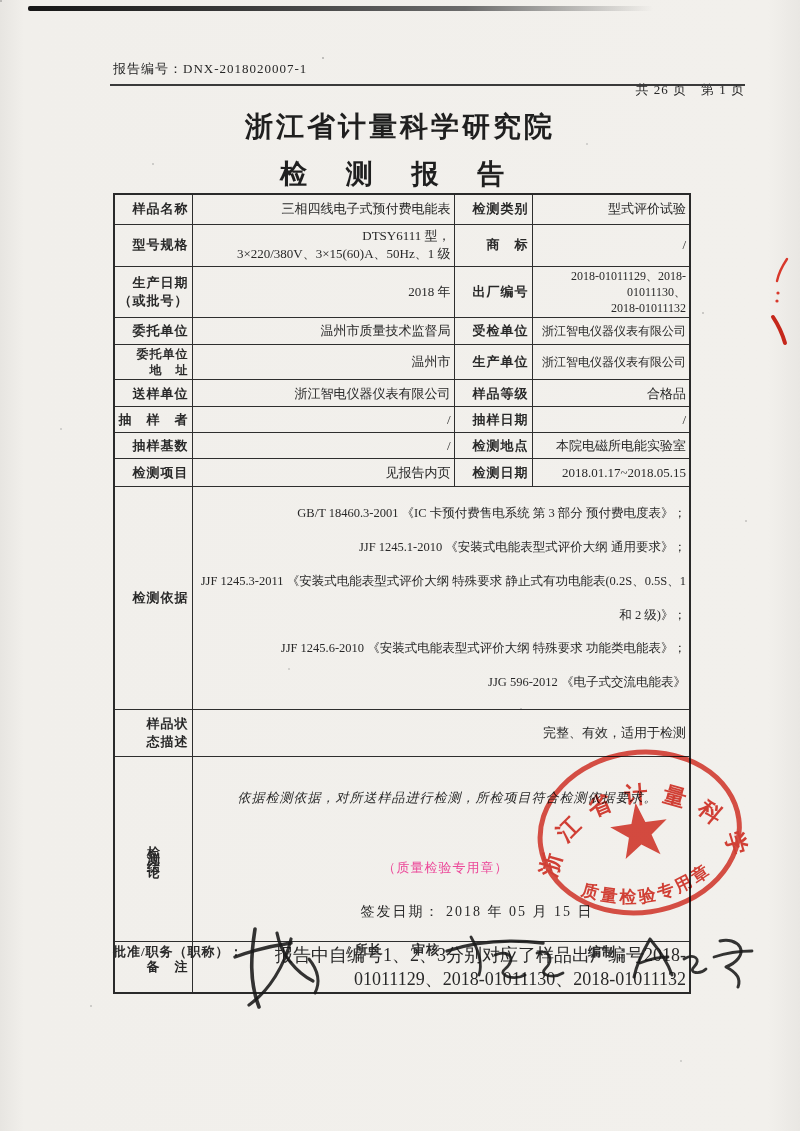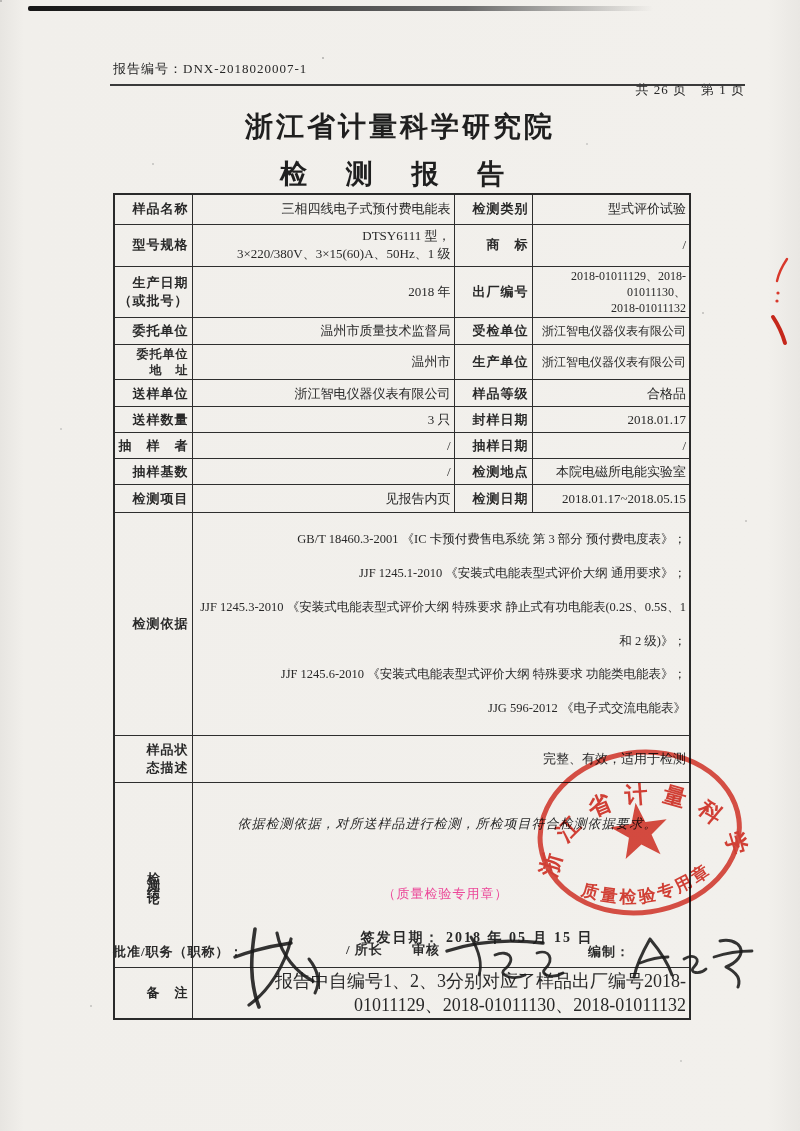--- a/index.html
+++ b/index.html
@@ -32,21 +32,21 @@
     padding:1px 3px;white-space:pre-line;line-height:1.35;}
   table.report{border:2px solid #2a2a2a;}
   td.lbl{font-weight:bold;letter-spacing:1px;}
   td.left{text-align:left;padding-left:8px;}
   .basis-lines{text-align:left;font-size:12.5px;line-height:20px;padding:2px 4px;}
   .vertical-lbl{writing-mode:vertical-rl;text-orientation:upright;letter-spacing:7px;
     margin:0 auto;font-weight:bold;}
   .concl-cell{position:relative;vertical-align:top !important;text-align:left !important;}
   .concl-text{padding:14px 10px 0 42px;letter-spacing:1px;font-style:italic;}
   .stamp-note{position:absolute;left:190px;top:102px;color:#ec4899;font-size:13px;letter-spacing:1px;}
-  .issue-date{position:absolute;left:168px;top:146px;font-size:14px;font-weight:bold;letter-spacing:2px;}
+  .issue-date{position:absolute;left:168px;top:146px;font-size:14px;font-weight:normal;letter-spacing:2px;}
   .stamp-wrap{position:absolute;left:505px;top:722px;width:270px;height:225px;
     transform:rotate(-8deg);opacity:.88;mix-blend-mode:multiply;pointer-events:none;}
   .redmarks{position:absolute;left:765px;top:255px;width:35px;height:110px;}
   .footer{position:absolute;top:925px;left:0;width:800px;height:100px;}
   .footer .flabel{position:absolute;font-size:13px;letter-spacing:1px;font-weight:bold;color:#2b2b2b;}
   .sig{position:absolute;}
   .sig path{stroke:#181818;fill:none;stroke-linecap:round;stroke-linejoin:round;opacity:.88;}
 </style>
 </head>
 <body>
@@ -105,26 +105,20 @@
     <td class="lbl">生产单位</td>
     <td style="font-size:12px">浙江智电仪器仪表有限公司</td>
   </tr>
   <tr style="height:27px">
     <td class="lbl">送样单位</td>
     <td>浙江智电仪器仪表有限公司</td>
     <td class="lbl">样品等级</td>
     <td>合格品</td>
   </tr>
   <tr style="height:26px">
-    <td class="lbl">送样数量</td>
-    <td>3 只</td>
-    <td class="lbl">封样日期</td>
-    <td>2018.01.17</td>
-  </tr>
-  <tr style="height:26px">
     <td class="lbl">抽　样　者</td>
     <td>/</td>
     <td class="lbl">抽样日期</td>
     <td>/</td>
   </tr>
   <tr style="height:26px">
     <td class="lbl">抽样基数</td>
     <td>/</td>
     <td class="lbl">检测地点</td>
     <td>本院电磁所电能实验室</td>
@@ -133,21 +127,21 @@
     <td class="lbl">检测项目</td>
     <td>见报告内页</td>
     <td class="lbl">检测日期</td>
     <td>2018.01.17~2018.05.15</td>
   </tr>
   <tr style="height:126px">
     <td class="lbl">检测依据</td>
     <td colspan="3" class="basis-lines">
       <div>GB/T 18460.3-2001 《IC 卡预付费售电系统  第 3 部分  预付费电度表》；</div>
       <div>JJF 1245.1-2010 《安装式电能表型式评价大纲  通用要求》；</div>
-      <div>JJF 1245.3-2010 《安装式电能表型式评价大纲  特殊要求  静止式有功电能表(0.2S、0.5S、1</div>
+      <div>JJF 1245.3-2011 《安装式电能表型式评价大纲  特殊要求  静止式有功电能表(0.2S、0.5S、1</div>
       <div>和 2 级)》；</div>
       <div>JJF 1245.6-2010 《安装式电能表型式评价大纲  特殊要求  功能类电能表》；</div>
       <div>JJG 596-2012 《电子式交流电能表》</div>
     </td>
   </tr>
   <tr style="height:47px">
     <td class="lbl">样品状
 态描述</td>
     <td colspan="3" class="left">完整、有效，适用于检测</td>
   </tr>

